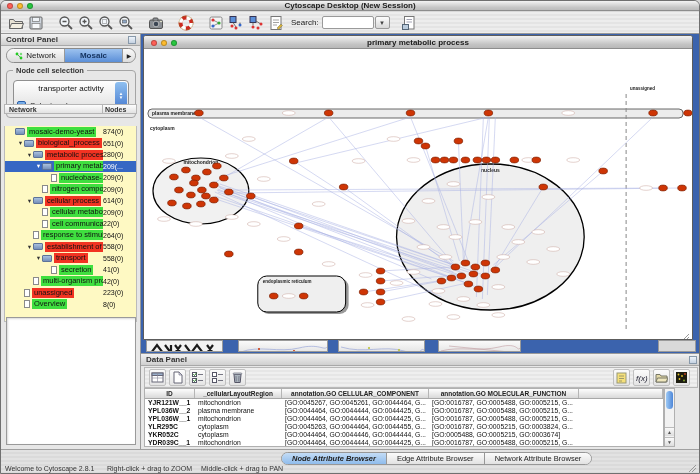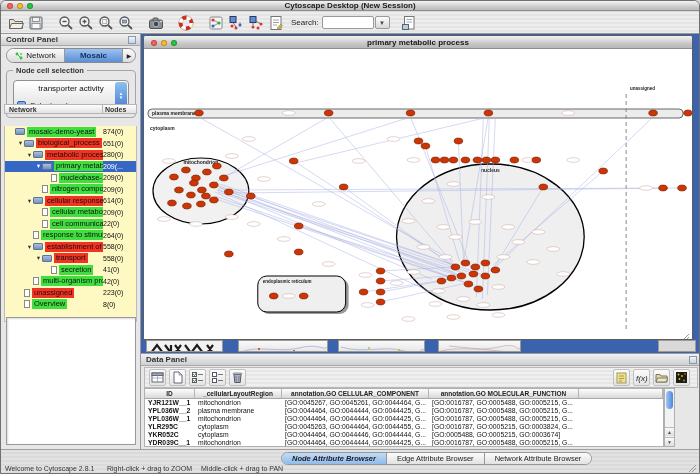--- a/index.html
+++ b/index.html
@@ -299,21 +299,21 @@
           <span class="arr"></span>
           <span class="leaf-ic"></span>
           <span class="tlabel" style="background: rgb(63, 223, 63);">nitrogen compo</span>
           <span class="tspace"></span>
           <span class="tcount">209(0)</span>
         </div>
         <div class="tree-row">
           <span style="flex: 0 0 auto; width: 21px;"></span>
           <span class="arr">▼</span>
           <span class="folder-ic"></span>
-          <span class="tlabel" style="background: rgb(242, 51, 34);">cellular response</span>
+          <span class="tlabel" style="background: rgb(242, 51, 34);">cellular process</span>
           <span class="tspace"></span>
           <span class="tcount">614(0)</span>
         </div>
         <div class="tree-row">
           <span style="flex: 0 0 auto; width: 30px;"></span>
           <span class="arr"></span>
           <span class="leaf-ic"></span>
           <span class="tlabel" style="background: rgb(63, 223, 63);">cellular metabo</span>
           <span class="tspace"></span>
           <span class="tcount">209(0)</span>

